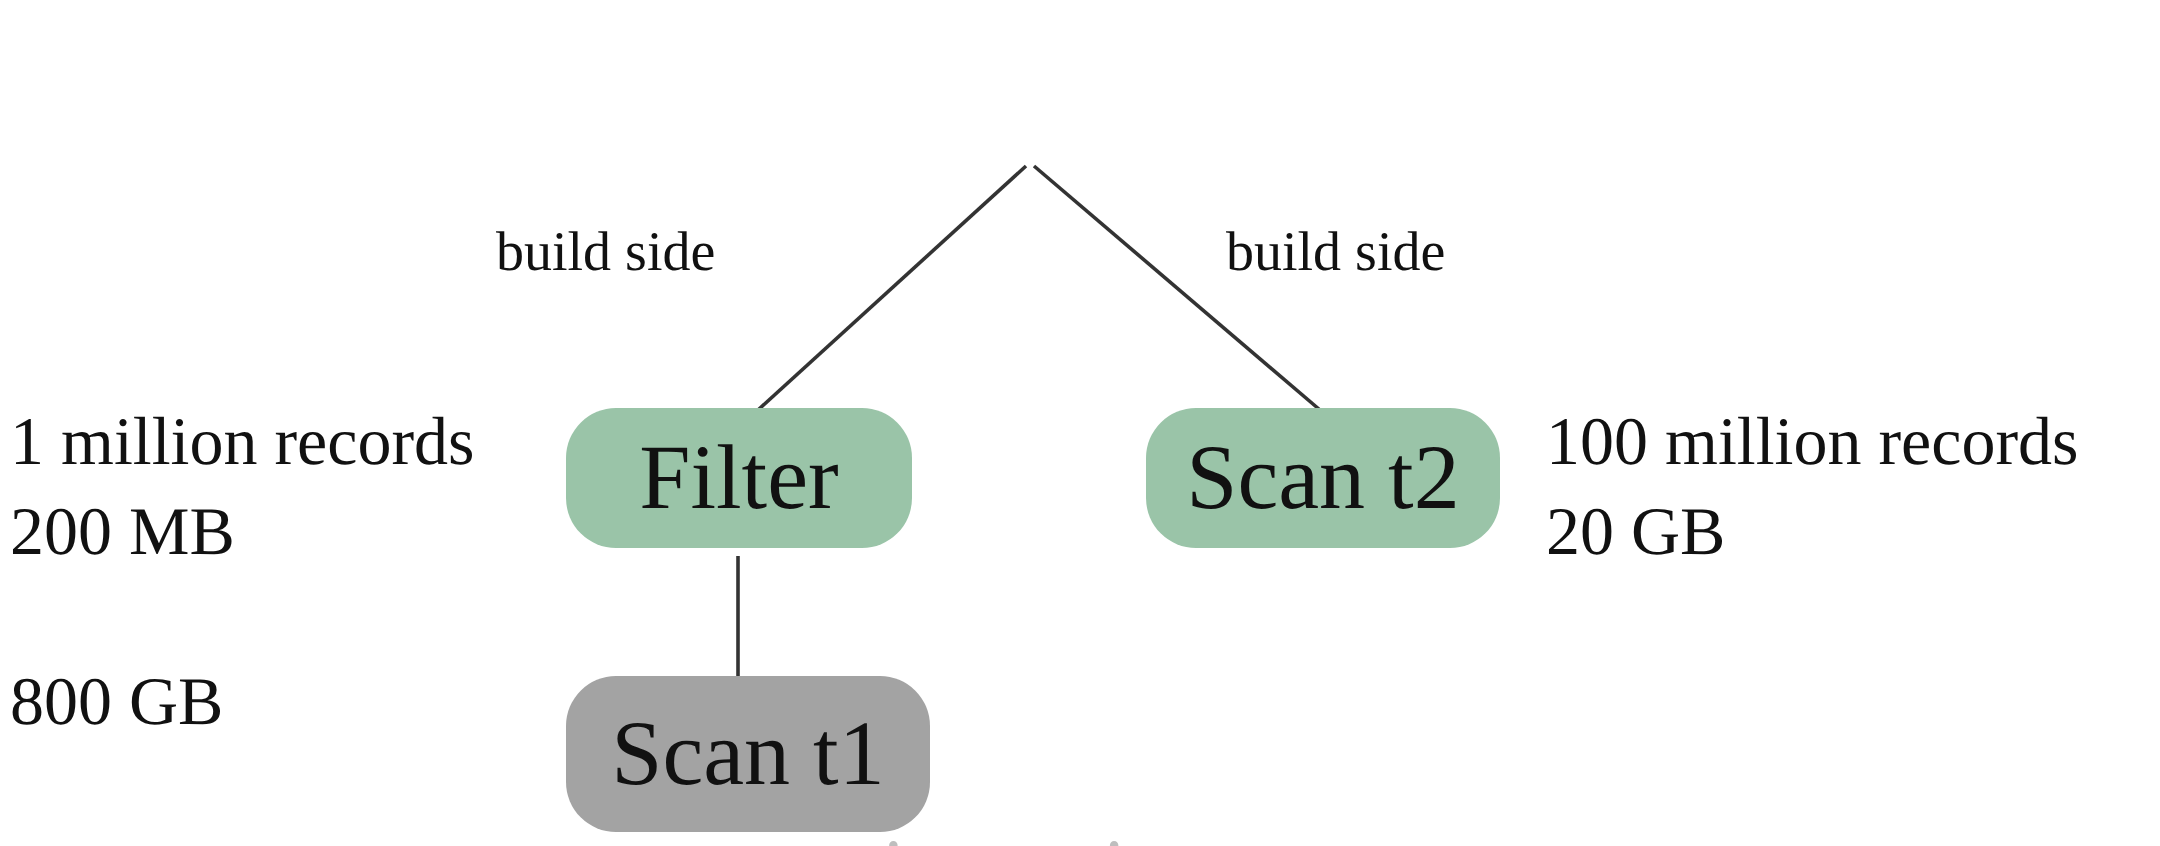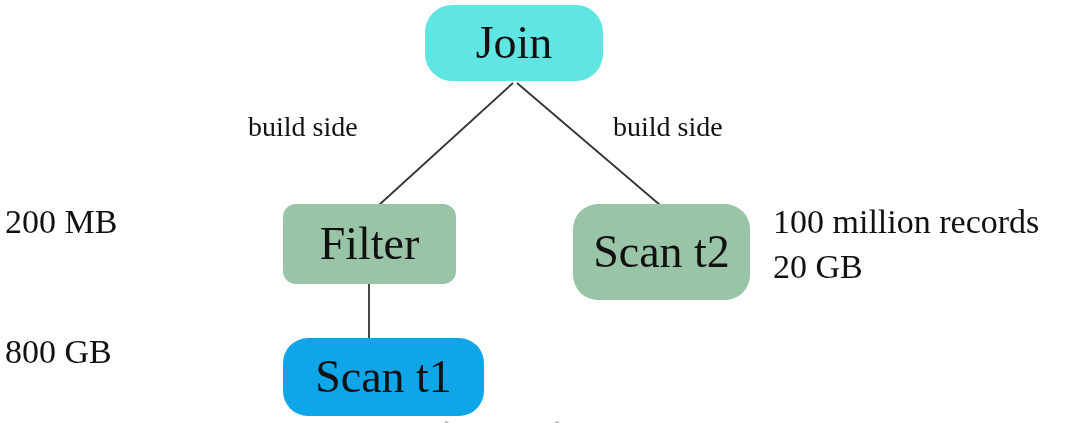--- a/index.html
+++ b/index.html
@@ -36,35 +36,35 @@
     color: #111111;
   }
   .node-join {
     left: 425px; top: 5px;
     width: 178px; height: 76px;
     background: #5fe6e2;
     border-radius: 27px;
   }
   .node-filter {
     left: 283px; top: 204px;
-    width: 173px; height: 80px;
+    width: 173px; height: 70px;
     background: #9ac4a8;
-    border-radius: 13px;
+    border-radius: 25px;
     text-align: center;
   }
   .node-scan-t2 {
     left: 573px; top: 204px;
-    width: 177px; height: 96px;
+    width: 177px; height: 70px;
     background: #9ac4a8;
     border-radius: 25px;
   }
   .node-scan-t1 {
     left: 283px; top: 338px;
-    width: 201px; height: 78px;
-    background: #0ea5e9;
+    width: 182px; height: 78px;
+    background: #a3a3a3;
     border-radius: 25px;
   }
   .edge-label {
     position: absolute;
     z-index: 2;
     font-size: 28px;
     line-height: 1.1;
     white-space: nowrap;
   }
   .edge-label-build { left: 248px; top: 112px; }
@@ -96,41 +96,39 @@
 <body>
 
 <div class="canvas">
 
   <svg class="edge-svg" viewBox="0 0 1080 423" xmlns="http://www.w3.org/2000/svg">
     <line x1="513" y1="83" x2="379" y2="205" stroke-width="1.8" stroke="#333333"></line>
     <line x1="517" y1="83" x2="660" y2="205" stroke-width="1.8" stroke="#333333"></line>
     <line x1="369" y1="278" x2="369" y2="339" stroke-width="1.8" stroke="#333333"></line>
   </svg>
 
-  <div class="node node-join">
-    <span>Join</span>
-  </div>
 
   <div class="node node-filter">
     <span>Filter</span>
   </div>
 
   <div class="node node-scan-t2">
     <span>Scan t2</span>
   </div>
 
   <div class="node node-scan-t1">
     <span>Scan t1</span>
   </div>
 
   <div class="edge-label edge-label-build">build side</div>
 
   <div class="edge-label edge-label-probe">build side</div>
 
   <div class="annotation annotation-filter">
+    <div>1 million records</div>
     <div>200 MB</div>
   </div>
 
   <div class="annotation annotation-scan-t2">
     <div>100 million records</div>
     <div>20 GB</div>
   </div>
 
   <div class="annotation annotation-scan-t1">
     <div>800 GB</div>

